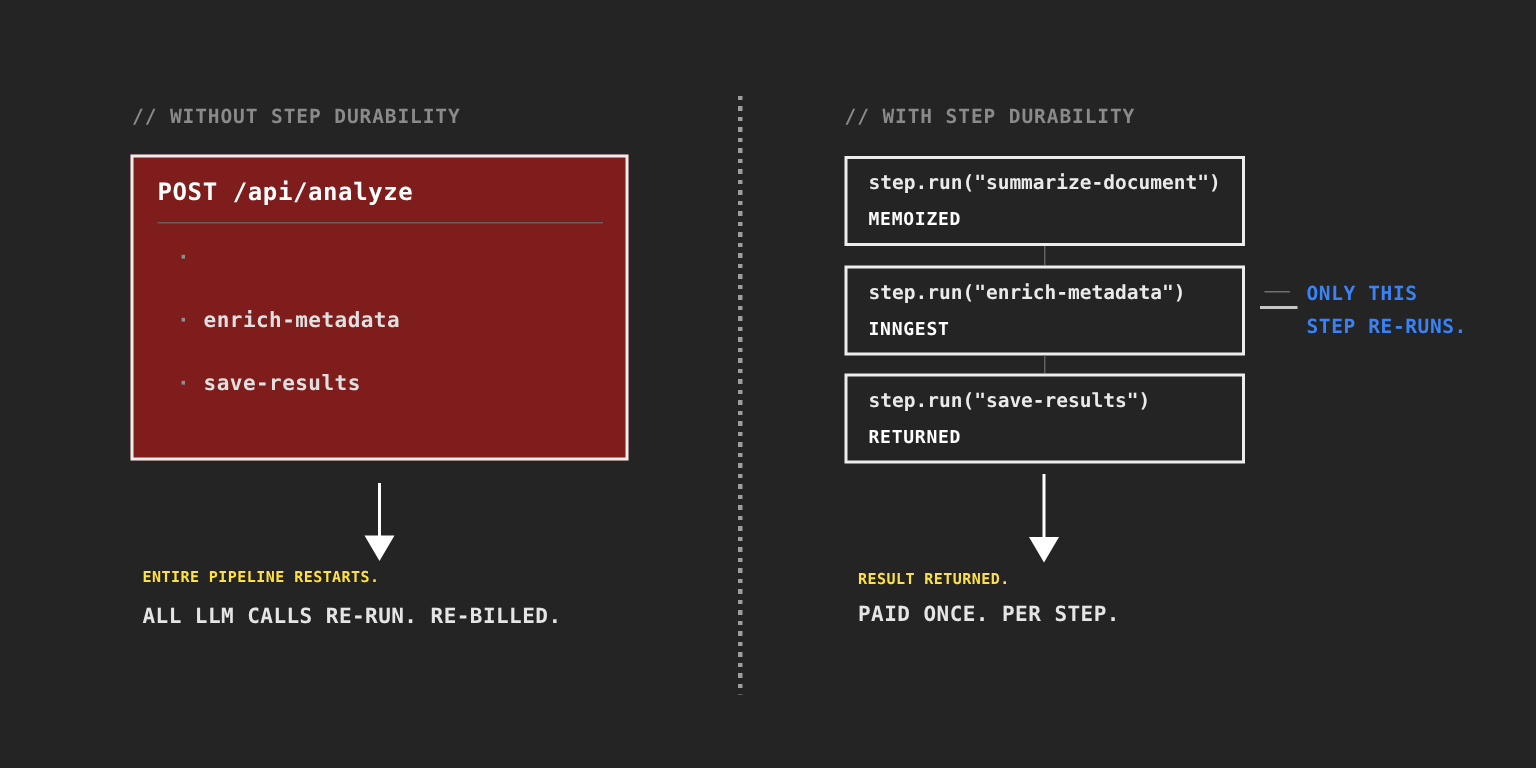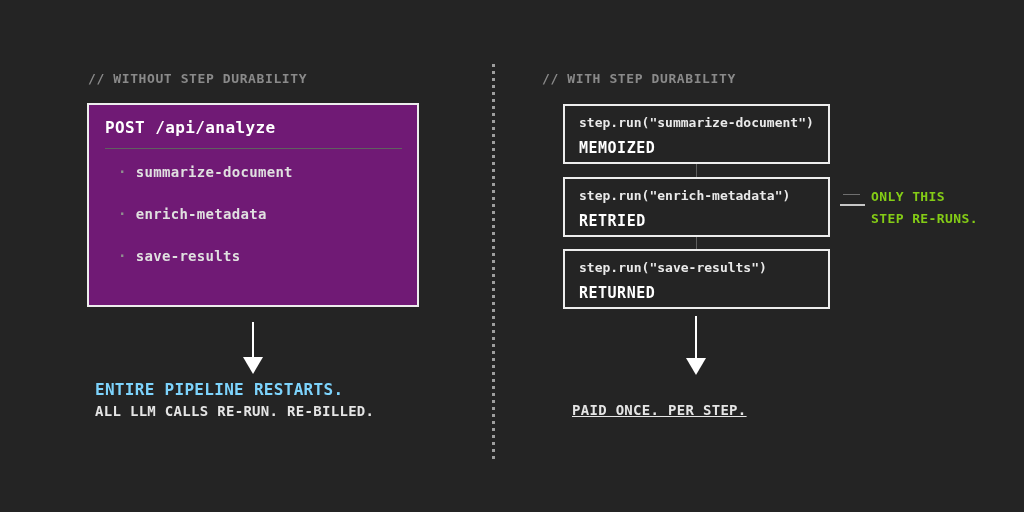--- a/index.html
+++ b/index.html
@@ -6,26 +6,26 @@
   html,body { width:1024px; height:512px; }
   body { font-family:"DejaVu Sans Mono", monospace; overflow:hidden; }
 
   .canvas { position:relative; width:1024px; height:512px; background:#242424; }
 
   .panel-header {
     position:absolute; font-size:13px; font-weight:bold; letter-spacing:0.6px;
     color:#8a8a8a; white-space:nowrap;
   }
   #left-header { left:88px; top:71px; }
-  #right-header { left:542px; top:71px; }
+  #right-header { left:563px; top:71px; }
 
   
   .request-box {
     position:absolute; left:87px; top:103px; width:332px; height:204px;
-    border:2px solid #ededed; background:#701a75;
+    border:2px solid #ededed; background:#7f1d1d;
   }
   .request-title {
     position:absolute; left:16px; top:13px; font-size:16px; font-weight:bold;
     letter-spacing:0.4px; color:#ffffff; white-space:nowrap;
   }
   .request-divider {
     position:absolute; left:16px; top:43px; width:297px; height:1px; background:#606060;
   }
   .request-item {
     position:absolute; left:29px; display:flex; align-items:center;
@@ -39,33 +39,33 @@
   .step-box {
     position:absolute; left:563px; width:267px; height:60px;
     border:2px solid #ededed; background:#242424;
   }
   #step-box-0 { top:104px; } #step-box-1 { top:177px; } #step-box-2 { top:249px; }
   .step-code {
     position:absolute; left:14px; top:9px; font-size:13px; font-weight:bold;
     color:#eaeaea; white-space:nowrap;
   }
   .step-status {
-    position:absolute; left:14px; top:33px; font-size:15px; font-weight:bold;
+    position:absolute; left:14px; top:33px; font-size:12px; font-weight:bold;
     letter-spacing:0.5px; color:#ffffff; white-space:nowrap;
   }
   .step-connector { position:absolute; left:696px; width:1px; background:#5f5f5f; }
   #connector-0 { top:164px; height:13px; }
   #connector-1 { top:237px; height:12px; }
 
   
   .callout-dash-a { position:absolute; left:843px; top:194px; width:17px; height:1px; background:#6f6f6f; }
   .callout-dash-b { position:absolute; left:840px; top:204px; width:25px; height:2px; background:#c6c6c6; }
   .callout-text {
     position:absolute; left:871px; font-size:13px; font-weight:bold;
-    letter-spacing:0.4px; color:#84cc16; white-space:nowrap;
+    letter-spacing:0.4px; color:#3b82f6; white-space:nowrap;
   }
   #callout-line1 { top:189px; } #callout-line2 { top:211px;text-align:right; }
 
   
   .dotted-divider {
     position:absolute; left:492px; top:64px; width:3px; height:399px;
     background:repeating-linear-gradient(to bottom, #9e9e9e 0 3px, transparent 3px 7px);
   }
 
   
@@ -75,31 +75,31 @@
   .arrow-head {
     position:absolute; width:0; height:0;
     border-left:10px solid transparent; border-right:10px solid transparent;
     border-top:17px solid #ffffff;
   }
   #left-arrow-head  { left:243px; top:357px; }
   #right-arrow-head { left:686px; top:358px; }
 
   
   .result-title {
-    position:absolute; font-size:16px; font-weight:bold; letter-spacing:0.3px;
-    color:#7dd3fc; white-space:nowrap;
+    position:absolute; font-size:10px; font-weight:bold; letter-spacing:0.3px;
+    color:#fde047; white-space:nowrap;
   }
   .result-subtitle {
     position:absolute; font-size:14px; font-weight:bold; letter-spacing:0.3px;
     color:#e5e5e5; white-space:nowrap;
   }
   #left-result-title  { left:95px;  top:380px; }
   #left-result-sub    { left:95px;  top:403px; }
   #right-result-title { left:572px; top:381px; }
-  #right-result-sub   { left:572px; top:402px;text-decoration:underline; }
+  #right-result-sub   { left:572px; top:402px; }
 
   
   .logo {
     position:absolute; left:884px; top:459px;
     font-family:"DejaVu Sans", sans-serif; font-size:24px; font-weight:800;
     letter-spacing:-1.2px; color:#ffffff; white-space:nowrap;
   }
 </style>
 </head>
 <body>
@@ -107,21 +107,20 @@
 <div class="canvas">
 
   <div class="panel-header" id="left-header">// WITHOUT STEP DURABILITY</div>
 
   <div class="request-box">
     <div class="request-title">POST /api/analyze</div>
     <div class="request-divider"></div>
 
     <div class="request-item" id="req-item-0">
       <span class="bullet">·</span>
-      <span>summarize-document</span>
     </div>
     <div class="request-item" id="req-item-1">
       <span class="bullet">·</span>
       <span>enrich-metadata</span>
     </div>
     <div class="request-item" id="req-item-2">
       <span class="bullet">·</span>
       <span>save-results</span>
     </div>
   </div>
@@ -137,33 +136,34 @@
   <div class="panel-header" id="right-header">// WITH STEP DURABILITY</div>
 
   <div class="step-box" id="step-box-0">
     <div class="step-code">step.run("summarize-document")</div>
     <div class="step-status">MEMOIZED</div>
   </div>
   <div class="step-connector" id="connector-0"></div>
 
   <div class="step-box" id="step-box-1">
     <div class="step-code">step.run("enrich-metadata")</div>
-    <div class="step-status">RETRIED</div>
+    <div class="step-status">INNGEST</div>
   </div>
   <div class="step-connector" id="connector-1"></div>
 
   <div class="step-box" id="step-box-2">
     <div class="step-code">step.run("save-results")</div>
     <div class="step-status">RETURNED</div>
   </div>
 
   <div class="callout-dash-a"></div>
   <div class="callout-dash-b"></div>
   <div class="callout-text" id="callout-line1">ONLY THIS</div>
   <div class="callout-text" id="callout-line2">STEP RE-RUNS.</div>
 
   <div class="arrow-shaft" id="right-arrow-shaft"></div>
   <div class="arrow-head" id="right-arrow-head"></div>
 
+  <div class="result-title" id="right-result-title">RESULT RETURNED.</div>
   <div class="result-subtitle" id="right-result-sub">PAID ONCE. PER STEP.</div>
 
 
 </div>
 
 </body></html>

